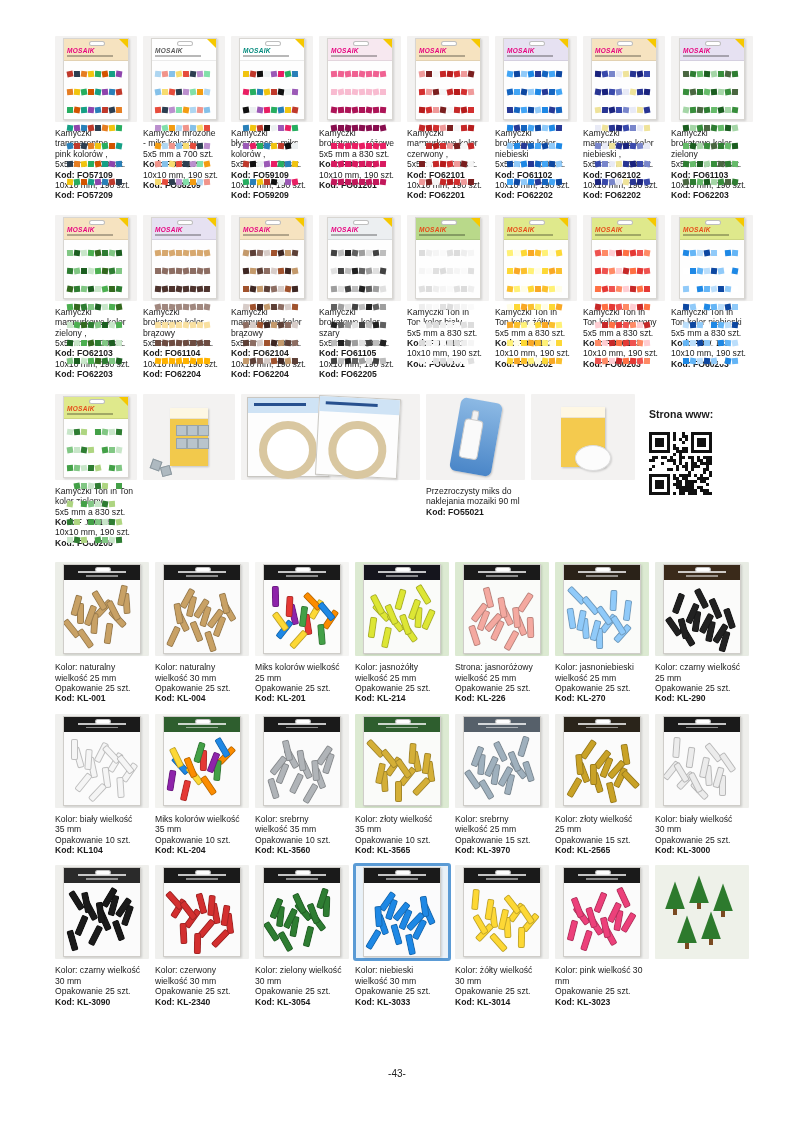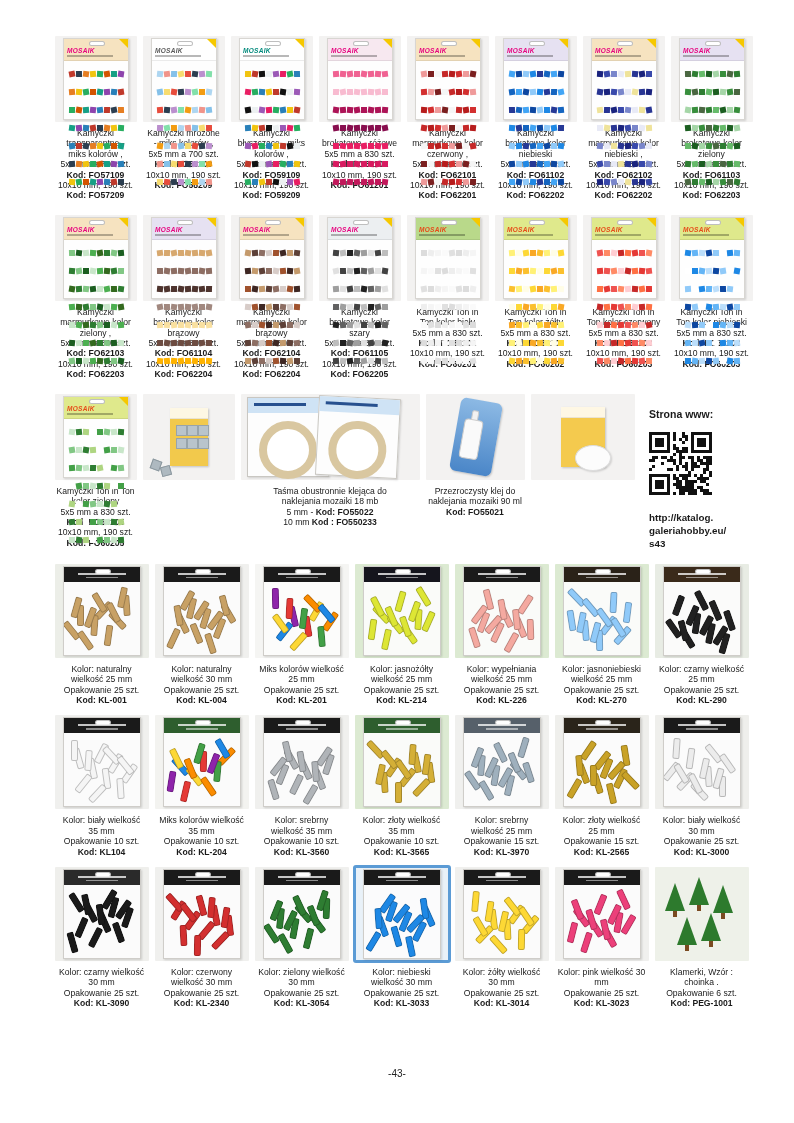--- a/index.html
+++ b/index.html
@@ -4,21 +4,21 @@
 <style>
   html,body{margin:0;padding:0;background:#888;}
   .page{position:relative;width:794px;height:1123px;background:#fff;margin:0 auto;
         font-family:"Liberation Sans","DejaVu Sans",sans-serif;color:#1a1a1a;
         box-sizing:border-box;padding:36px 0 0 55px;overflow:hidden;}
   .section-title{font-size:13px;font-weight:bold;margin:0 0 14px 0;color:#111;}
   .section-title.second{margin-top:2px;}
   .row{display:flex;align-items:flex-start;width:712px;}
   .row.mosaic{margin-bottom:14px;}
   .row.clips{margin-bottom:10px;}
-  .card{box-sizing:border-box;text-align:center;}
+  .card{box-sizing:border-box;}
   .row.mosaic .card{width:88px;}
   .row.clips .card{width:100px;}
   .thumb{height:86px;background:#f3f2f1;display:flex;align-items:center;justify-content:center;
          position:relative;margin-right:6px;border-radius:1px;}
   .row.clips .thumb{height:94px;}
   .thumb.hl{outline:3px solid #5b9bd5;outline-offset:-1px;}
   .caption{margin-top:6px;font-size:8.6px;line-height:10.4px;padding-right:7px;}
   .cl{white-space:nowrap;}
   .b{font-weight:bold;}
   
@@ -80,21 +80,21 @@
                 <div class="folia"></div>
                 <span class="brand" style="color: rgb(230, 0, 126);">MOSAIK</span>
                 <div class="subln"></div>
               </div>
               <div class="bag-b"><span class="tile" style="background: rgb(192, 57, 43); transform: rotate(-11deg);"></span><span class="tile" style="background: rgb(44, 62, 80); transform: rotate(-2deg);"></span><span class="tile" style="background: rgb(230, 126, 34); transform: rotate(7deg);"></span><span class="tile" style="background: rgb(241, 196, 15); transform: rotate(-6deg);"></span><span class="tile" style="background: rgb(39, 174, 96); transform: rotate(3deg);"></span><span class="tile" style="background: rgb(211, 84, 0); transform: rotate(-10deg);"></span><span class="tile" style="background: rgb(22, 160, 133); transform: rotate(-1deg);"></span><span class="tile" style="background: rgb(142, 68, 173); transform: rotate(8deg);"></span><span class="tile" style="background: rgb(230, 126, 34); transform: rotate(-5deg);"></span><span class="tile" style="background: rgb(241, 196, 15); transform: rotate(4deg);"></span><span class="tile" style="background: rgb(39, 174, 96); transform: rotate(-9deg);"></span><span class="tile" style="background: rgb(211, 84, 0); transform: rotate(0deg);"></span><span class="tile" style="background: rgb(22, 160, 133); transform: rotate(9deg);"></span><span class="tile" style="background: rgb(142, 68, 173); transform: rotate(-4deg);"></span><span class="tile" style="background: rgb(41, 128, 185); transform: rotate(5deg);"></span><span class="tile" style="background: rgb(192, 57, 43); transform: rotate(-8deg);"></span><span class="tile" style="background: rgb(39, 174, 96); transform: rotate(1deg);"></span><span class="tile" style="background: rgb(211, 84, 0); transform: rotate(10deg);"></span><span class="tile" style="background: rgb(22, 160, 133); transform: rotate(-3deg);"></span><span class="tile" style="background: rgb(142, 68, 173); transform: rotate(6deg);"></span><span class="tile" style="background: rgb(41, 128, 185); transform: rotate(-7deg);"></span><span class="tile" style="background: rgb(192, 57, 43); transform: rotate(2deg);"></span><span class="tile" style="background: rgb(44, 62, 80); transform: rotate(-11deg);"></span><span class="tile" style="background: rgb(230, 126, 34); transform: rotate(-2deg);"></span><span class="tile" style="background: rgb(22, 160, 133); transform: rotate(7deg);"></span><span class="tile" style="background: rgb(142, 68, 173); transform: rotate(-6deg);"></span><span class="tile" style="background: rgb(41, 128, 185); transform: rotate(3deg);"></span><span class="tile" style="background: rgb(192, 57, 43); transform: rotate(-10deg);"></span><span class="tile" style="background: rgb(44, 62, 80); transform: rotate(-1deg);"></span><span class="tile" style="background: rgb(230, 126, 34); transform: rotate(8deg);"></span><span class="tile" style="background: rgb(241, 196, 15); transform: rotate(-5deg);"></span><span class="tile" style="background: rgb(39, 174, 96); transform: rotate(4deg);"></span><span class="tile" style="background: rgb(41, 128, 185); transform: rotate(-9deg);"></span><span class="tile" style="background: rgb(192, 57, 43); transform: rotate(0deg);"></span><span class="tile" style="background: rgb(44, 62, 80); transform: rotate(9deg);"></span><span class="tile" style="background: rgb(230, 126, 34); transform: rotate(-4deg);"></span><span class="tile" style="background: rgb(241, 196, 15); transform: rotate(5deg);"></span><span class="tile" style="background: rgb(39, 174, 96); transform: rotate(-8deg);"></span><span class="tile" style="background: rgb(211, 84, 0); transform: rotate(1deg);"></span><span class="tile" style="background: rgb(22, 160, 133); transform: rotate(10deg);"></span><span class="tile" style="background: rgb(44, 62, 80); transform: rotate(-3deg);"></span><span class="tile" style="background: rgb(230, 126, 34); transform: rotate(6deg);"></span><span class="tile" style="background: rgb(241, 196, 15); transform: rotate(-7deg);"></span><span class="tile" style="background: rgb(39, 174, 96); transform: rotate(2deg);"></span><span class="tile" style="background: rgb(211, 84, 0); transform: rotate(-11deg);"></span><span class="tile" style="background: rgb(22, 160, 133); transform: rotate(-2deg);"></span><span class="tile" style="background: rgb(142, 68, 173); transform: rotate(7deg);"></span><span class="tile" style="background: rgb(41, 128, 185); transform: rotate(-6deg);"></span><span class="tile" style="background: rgb(241, 196, 15); transform: rotate(3deg);"></span><span class="tile" style="background: rgb(39, 174, 96); transform: rotate(-10deg);"></span><span class="tile" style="background: rgb(211, 84, 0); transform: rotate(-1deg);"></span><span class="tile" style="background: rgb(22, 160, 133); transform: rotate(8deg);"></span><span class="tile" style="background: rgb(142, 68, 173); transform: rotate(-5deg);"></span><span class="tile" style="background: rgb(41, 128, 185); transform: rotate(4deg);"></span><span class="tile" style="background: rgb(192, 57, 43); transform: rotate(-9deg);"></span><span class="tile" style="background: rgb(44, 62, 80); transform: rotate(0deg);"></span></div>
             </div>
           </div>
           <div class="caption">
             <div class="cl"><span>Kamyczki</span></div>
             <div class="cl"><span>transparentne -</span></div>
-            <div class="cl"><span>miks kolorów ,</span></div>
+            <div class="cl"><span>pink kolorów ,</span></div>
             <div class="cl"><span>5x5 mm a 700 szt.</span></div>
             <div class="cl"><span class="b">Kod: FO57109</span></div>
             <div class="cl"><span>10x10 mm, 190 szt.</span></div>
             <div class="cl"><span class="b">Kod: FO57209</span></div>
           </div>
         </div>
         <div class="card">
           <div class="thumb">
             <div class="bag">
               <div class="bag-h" style="background: rgb(255, 255, 255);">
@@ -468,36 +468,30 @@
               </div>
               <div class="ring"></div>
             </div>
             <div class="blister" style="margin-left: -12px; transform: rotate(3deg);">
               <div class="bstrip">
                 <div class="bbar"></div>
               </div>
               <div class="ring"></div>
             </div>
           </div>
-          <div class="caption">
-            <div class="cl"><span>Taśma obustronnie klejąca do</span></div>
-            <div class="cl"><span>naklejania mozaiki 18 mb</span></div>
-            <div class="cl"><span>5 mm - </span><span class="b">Kod: FO55022</span></div>
-            <div class="cl"><span>10 mm </span><span class="b">Kod : FO550233</span></div>
-          </div>
         </div>
         <div class="card" style="width: 105px;">
           <div class="thumb">
             <div class="gblister">
               <div class="nozzle"></div>
               <div class="bottle"></div>
             </div>
           </div>
           <div class="caption">
-            <div class="cl"><span>Przezroczysty klej do</span></div>
+            <div class="cl"><span>Przezroczysty miks do</span></div>
             <div class="cl"><span>naklejania mozaiki 90 ml</span></div>
             <div class="cl"><span class="b">Kod: FO55021</span></div>
           </div>
         </div>
         <div class="card" style="width: 110px;">
           <div class="thumb">
             <div class="boxy" style="width: 44px; height: 60px; background: rgb(244, 202, 78);">
               <div class="strip"></div>
               <div class="blob"></div>
             </div>
@@ -639,25 +633,20 @@
             <rect x="0" y="0" width="21" height="21" fill="#111"></rect>
             <rect x="3" y="3" width="15" height="15" fill="#fff"></rect>
             <rect x="6" y="6" width="9" height="9" fill="#111"></rect>
             <rect x="42" y="0" width="21" height="21" fill="#111"></rect>
             <rect x="45" y="3" width="15" height="15" fill="#fff"></rect>
             <rect x="48" y="6" width="9" height="9" fill="#111"></rect>
             <rect x="0" y="42" width="21" height="21" fill="#111"></rect>
             <rect x="3" y="45" width="15" height="15" fill="#fff"></rect>
             <rect x="6" y="48" width="9" height="9" fill="#111"></rect>
           </svg>
-          <div class="url">
-            <div>http://katalog.</div>
-            <div>galeriahobby.eu/</div>
-            <div>s43</div>
-          </div>
         </div>
       </div>
       <div class="row clips">
         <div class="card">
           <div class="thumb" style="background: rgb(236, 238, 232);">
             <div class="cbag">
               <div class="cbag-h" style="background: rgb(26, 26, 26);">
                 <div class="hole"></div>
                 <div class="cbar"></div>
                 <div class="cbar2"></div>
@@ -801,21 +790,21 @@
                 <span class="clip" style="background: rgb(244, 169, 160); left: 58px; top: 12px; transform: rotate(33deg);"></span>
                 <span class="clip" style="background: rgb(244, 169, 160); left: 35px; top: 17px; transform: rotate(-10deg);"></span>
                 <span class="clip" style="background: rgb(244, 169, 160); left: 12px; top: 22px; transform: rotate(37deg);"></span>
                 <span class="clip" style="background: rgb(244, 169, 160); left: 49px; top: 27px; transform: rotate(-6deg);"></span>
                 <span class="clip" style="background: rgb(244, 169, 160); left: 26px; top: 32px; transform: rotate(41deg);"></span>
                 <span class="clip" style="background: rgb(244, 169, 160); left: 63px; top: 37px; transform: rotate(-2deg);"></span>
               </div>
             </div>
           </div>
           <div class="caption">
-            <div class="cl"><span>Kolor: wypełniania</span></div>
+            <div class="cl"><span>Strona: jasnoróżowy</span></div>
             <div class="cl"><span>wielkość 25 mm</span></div>
             <div class="cl"><span>Opakowanie 25 szt.</span></div>
             <div class="cl"><span class="b">Kod: KL-226</span></div>
           </div>
         </div>
         <div class="card">
           <div class="thumb" style="background: rgb(220, 234, 210);">
             <div class="cbag">
               <div class="cbag-h" style="background: rgb(42, 34, 24);">
                 <div class="hole"></div>
@@ -1314,23 +1303,17 @@
             </div>
             <div class="treewrap" style="left: 22px; top: 50px;">
               <div class="tri"></div>
               <div class="trunk"></div>
             </div>
             <div class="treewrap" style="left: 46px; top: 46px;">
               <div class="tri"></div>
               <div class="trunk"></div>
             </div>
           </div>
-          <div class="caption">
-            <div class="cl"><span>Klamerki, Wzór :</span></div>
-            <div class="cl"><span>choinka .</span></div>
-            <div class="cl"><span>Opakowanie 6 szt.</span></div>
-            <div class="cl"><span class="b">Kod: PEG-1001</span></div>
-          </div>
         </div>
       </div>
     </div>
   <div class="pagenum">-43-</div>
 </div>
 
 </body></html>

